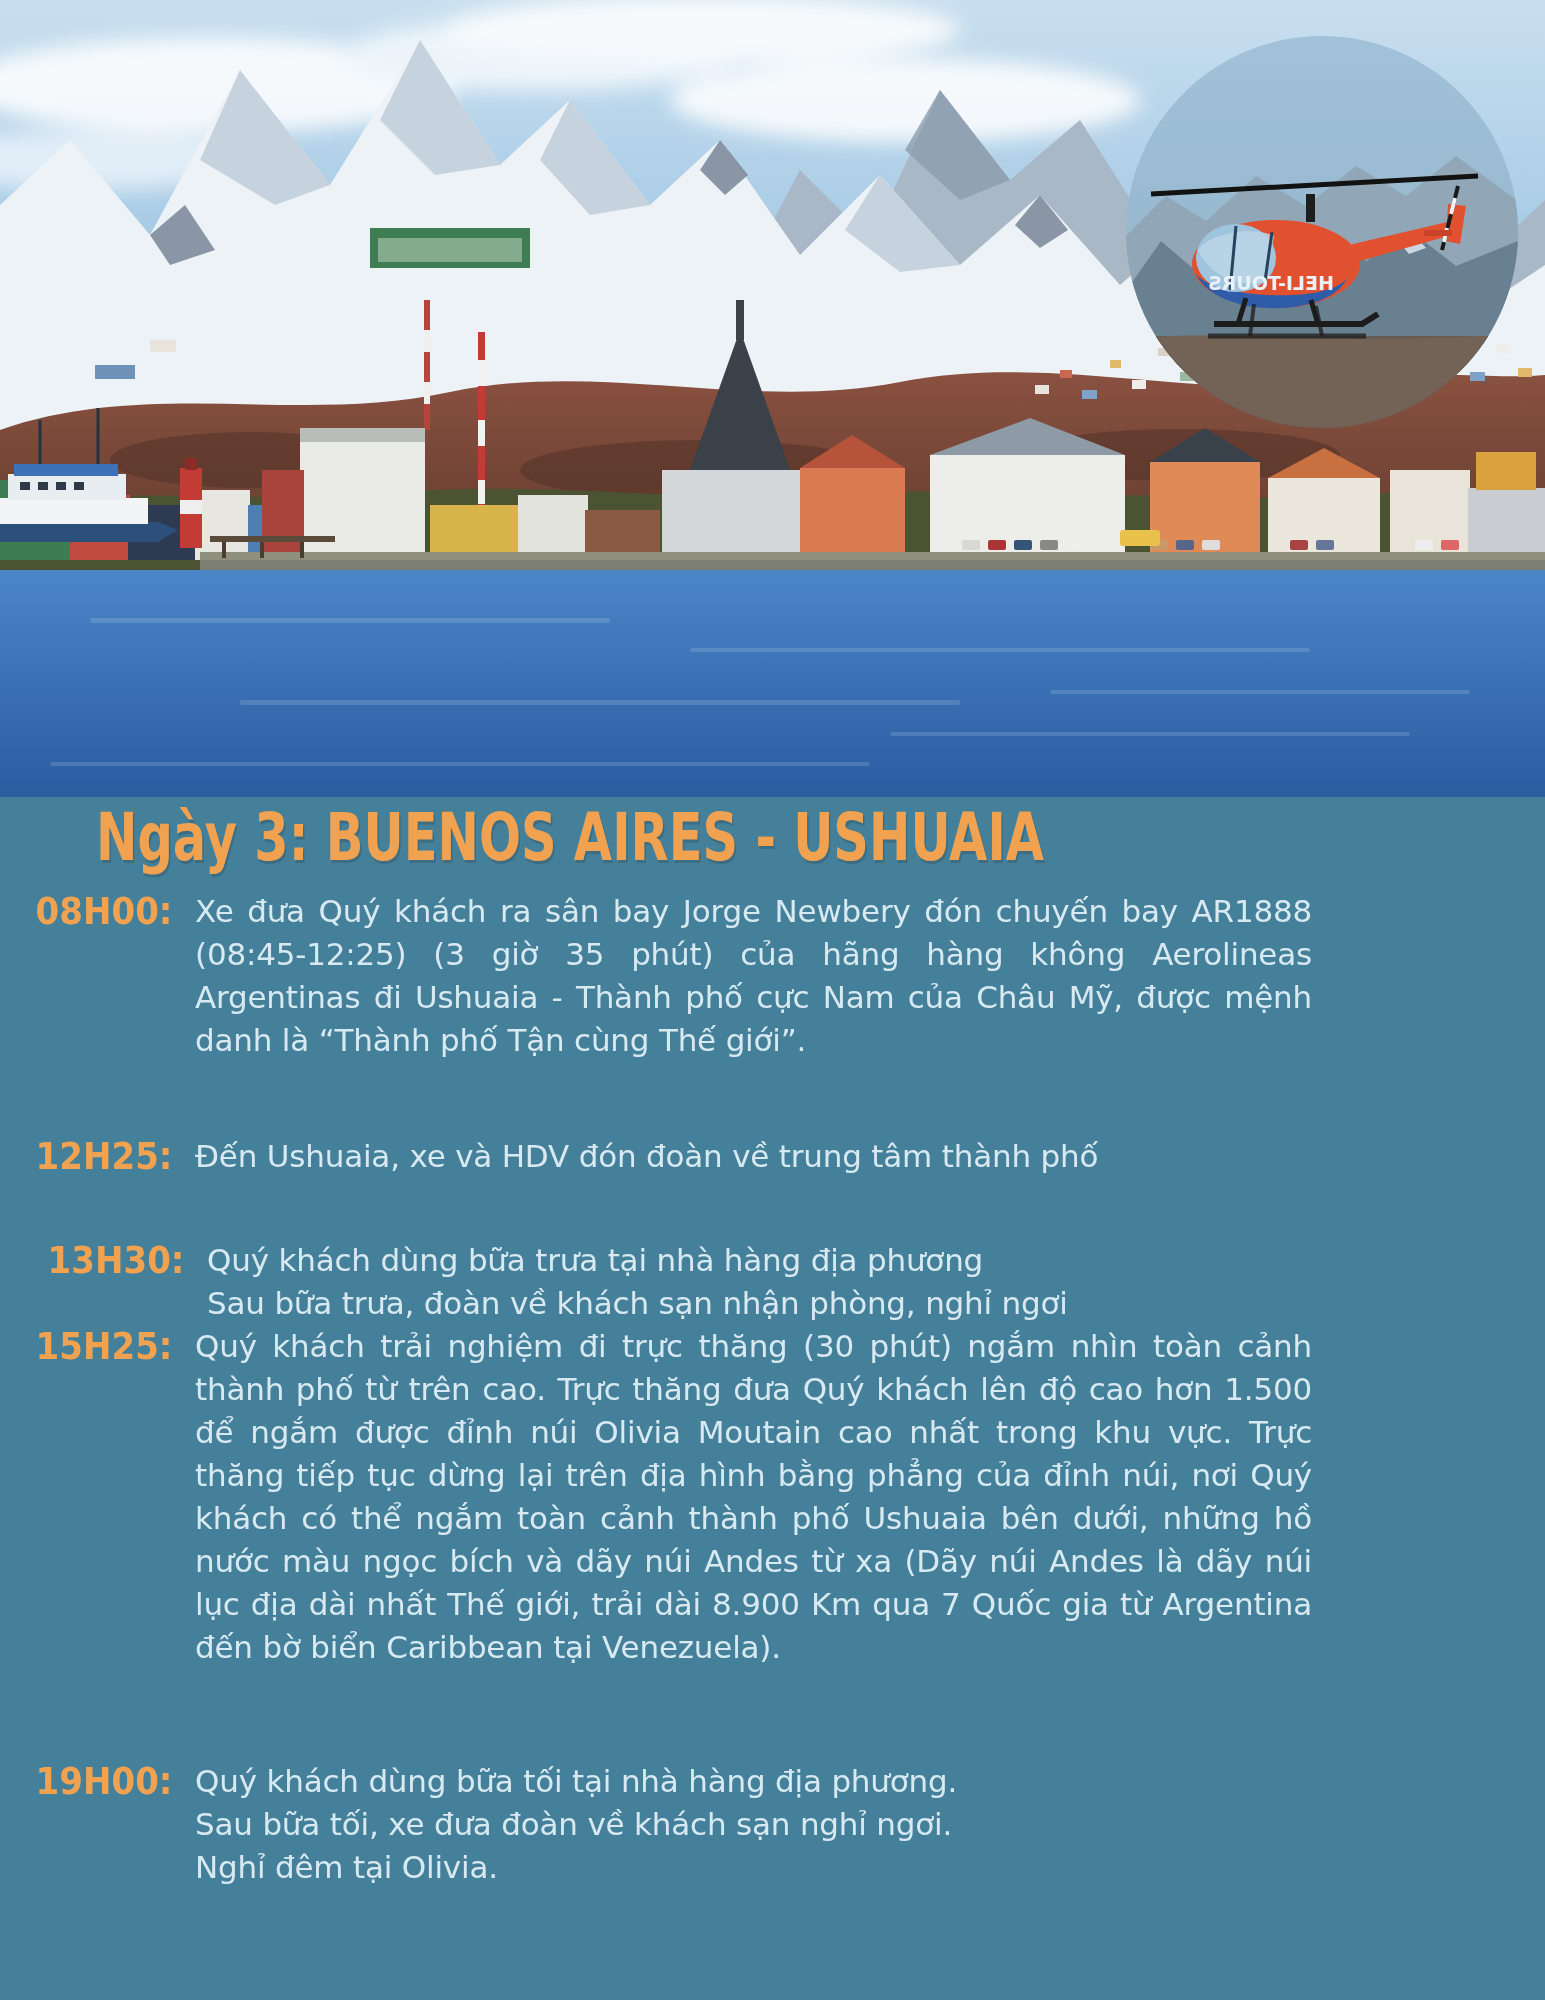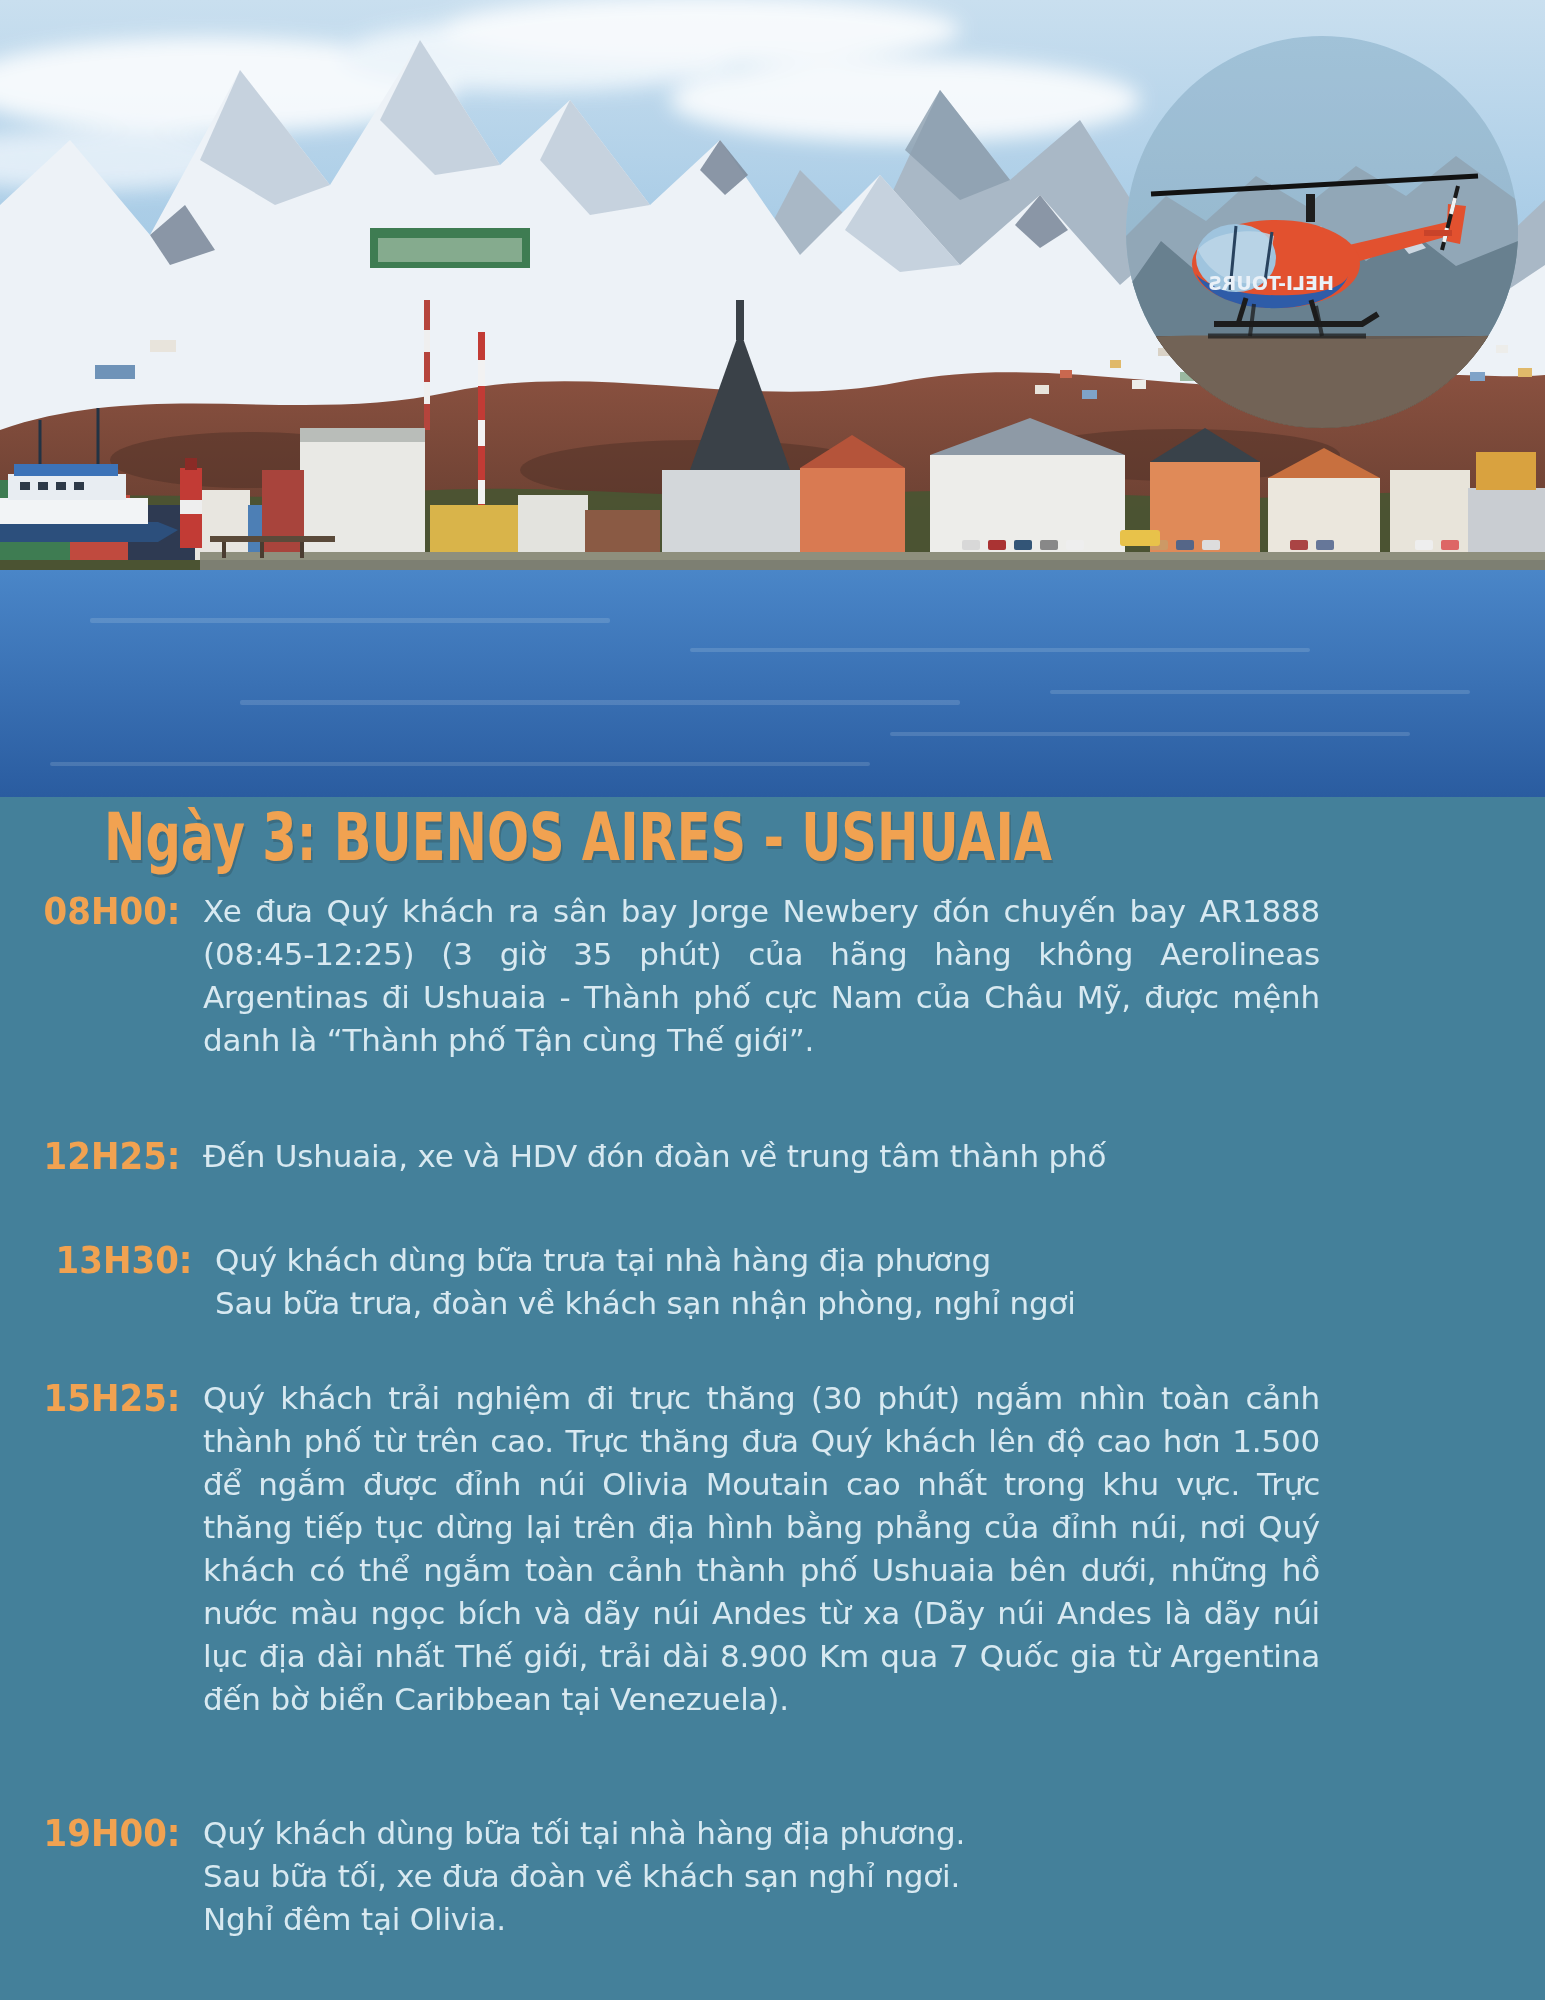--- a/index.html
+++ b/index.html
@@ -9,34 +9,34 @@
     background:#44809A;
     overflow:hidden;
     font-family:"DejaVu Sans","Liberation Sans",sans-serif;
   }
   .hero{position:absolute;top:0;left:0;width:1545px;height:797px;}
   .hero svg{display:block;}
   .heli-circle{
     position:absolute;left:1126px;top:36px;width:392px;height:392px;
     border-radius:50%;overflow:hidden;
   }
-  .content{position:absolute;top:797px;left:16px;width:1304px;}
+  .content{position:absolute;top:797px;left:8px;width:1304px;}
   .title{
     margin:2px 0 14px 88px;
     font-size:66px;font-weight:bold;color:#F1A251;
     white-space:nowrap;
     transform:scaleX(0.75);transform-origin:left center;
     text-shadow:2px 3px 0 rgba(40,60,70,0.28);
     letter-spacing:0px;
   }
   .row{display:flex;align-items:flex-start;}
   .row-0{margin-bottom:64px;}
   .row-1{margin-bottom:73px;}
   .row-2{margin-bottom:61px;}
-  .row-3{margin-bottom:52px;padding-left:12px;}
+  .row-3{padding-left:12px;}
   .row-4{margin-bottom:91px;}
   .row-5{margin-bottom:0;margin-top:17px;}
   .time{
     flex:0 0 187px;
     padding-left:30px;box-sizing:border-box;
     font-size:37px;font-weight:bold;color:#F1A251;
     transform:scaleX(0.92);transform-origin:left top;
     line-height:43px;white-space:nowrap;
   }
   .desc{

